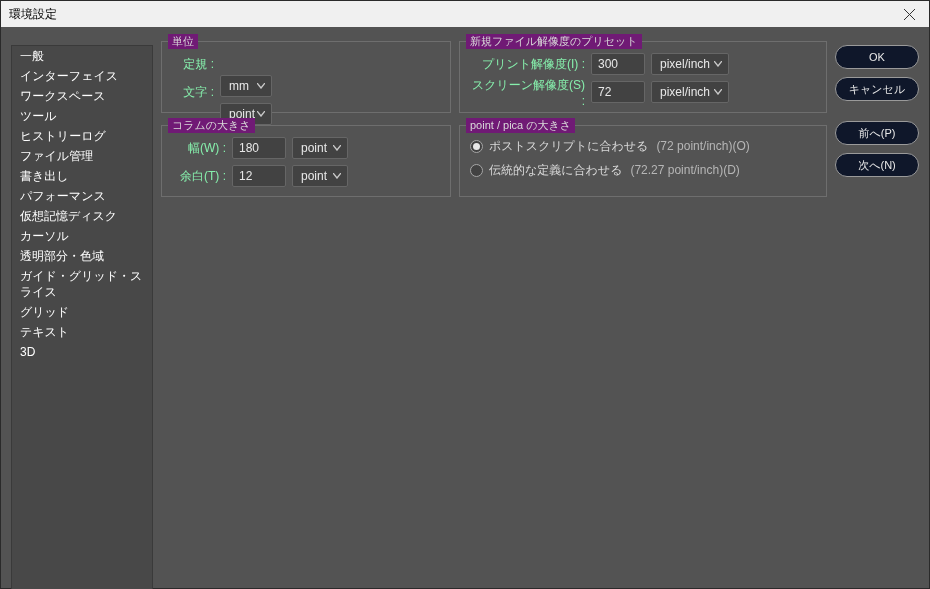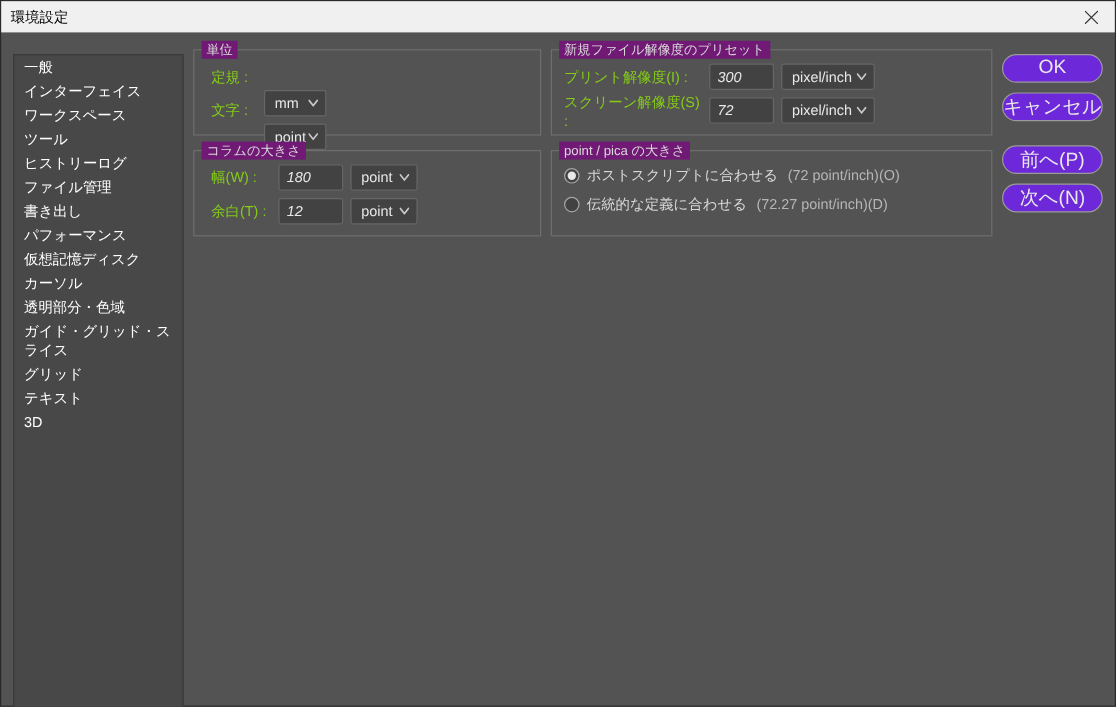--- a/index.html
+++ b/index.html
@@ -100,21 +100,22 @@
       color: #d9d9d9;
       font-size: 11px;
     }
     .field-row {
       display: flex;
       align-items: center;
       height: 28px;
       gap: 6px;
     }
     .field-label {
-      color: #84cc16;
+      color: #86efac;
+      text-align: right;
       font-size: 12px;
     }
     .units-label {
       width: 38px;
     }
     .column-label {
       width: 50px;
     }
     .preset-label {
       width: 115px;
@@ -148,21 +149,20 @@
     }
     .input {
       background: #424242;
       border: 1px solid #666;
       color: #e8e8e8;
       height: 22px;
       padding: 0 6px;
       border-radius: 2px;
       width: 54px;
       font-size: 12px;
-      font-style: italic;
     }
     .input.wide {
       width: 54px;
     }
     .radio-row {
       display: flex;
       align-items: center;
       gap: 6px;
       height: 24px;
       color: #d9d9d9;
@@ -191,30 +191,30 @@
       margin-left: 2px;
     }
     .right-buttons {
       display: flex;
       flex-direction: column;
       gap: 8px;
       padding-top: 10px;
       width: 84px;
     }
     .button {
-      background: #6d28d9;
+      background: #0f172a;
       border: 1px solid #9a9a9a;
       color: #e8e8e8;
       height: 24px;
       border-radius: 14px;
       display: flex;
       align-items: center;
       justify-content: center;
       cursor: pointer;
-      font-size: 16px;
+      font-size: 11px;
     }
     .fieldset-units {
       width: 290px;
       padding-left: 14px;
       padding-top: 8px;
       padding-bottom: 6px;
     }
     .fieldset-preset {
       flex: 1;
       padding-top: 8px;

